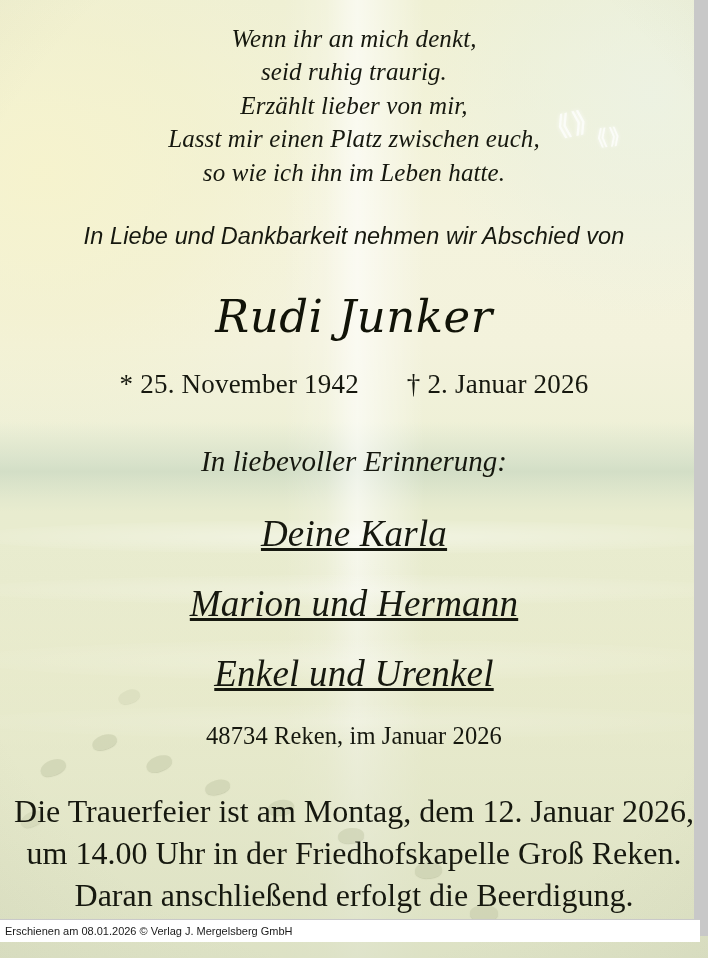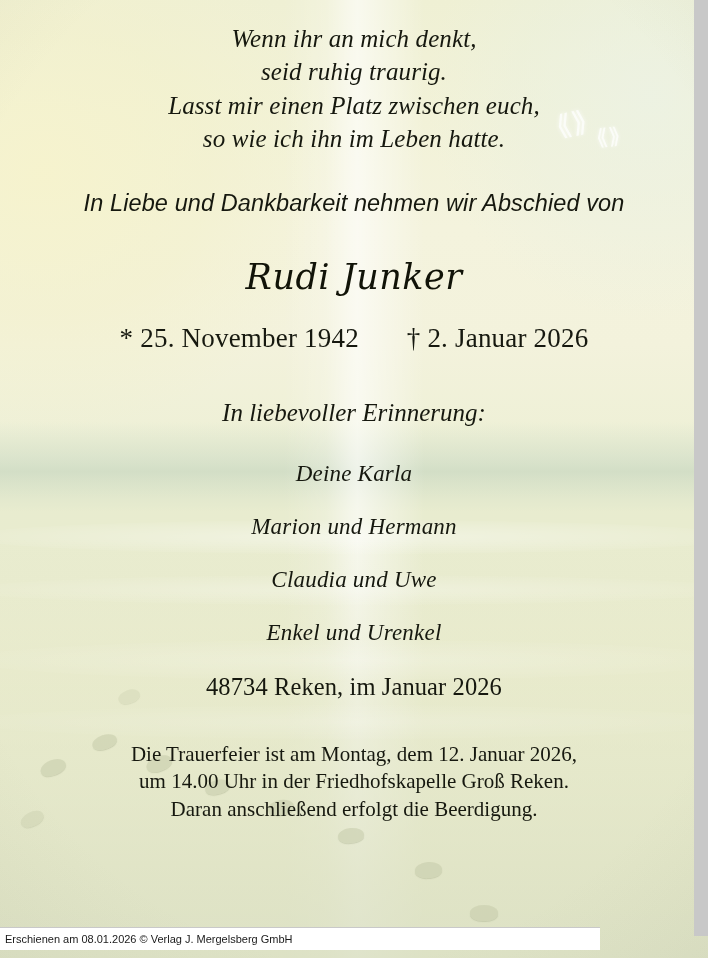--- a/index.html
+++ b/index.html
@@ -166,67 +166,68 @@
     font-style: italic;
     font-size: 23.5px;
     letter-spacing: 0.1px;
   }
 
   .name {
     margin-top: 40px;
     font-family: "DejaVu Serif", serif;
     font-style: italic;
     font-weight: 400;
-    font-size: 35px;
+    font-size: 45px;
     letter-spacing: 0.5px;
     color: #111308;
   }
 
   .dates {
     margin-top: 26px;
     font-size: 27px;
     letter-spacing: 0.2px;
   }
   .dates .gap { display: inline-block; width: 34px; }
 
   .memory-label {
     margin-top: 45px;
     font-style: italic;
-    font-size: 25px;
+    font-size: 29px;
   }
 
   .mourners {
     margin-top: 34px;
   }
   .mourners .m-line {
     font-style: italic;
-    font-size: 23px;
+    font-size: 37px;
     margin-bottom: 27px;
     letter-spacing: 0.2px;
+    text-decoration: underline;
   }
 
   .place {
     margin-top: 18px;
     font-size: 24.5px;
     letter-spacing: 0.1px;
   }
 
   .ceremony {
     margin-top: 40px;
-    font-size: 21px;
+    font-size: 32px;
     line-height: 1.32;
   }
   .ceremony div { white-space: nowrap; }
 
   
   #footer-bar {
     position: absolute;
     left: 0;
-    bottom: 8px;
-    width: 600px;
+    bottom: 16px;
+    width: 700px;
     height: 22px;
     background: #ffffff;
     border-top: 1px solid #c9c9c9;
     display: flex;
     align-items: center;
     z-index: 20;
   }
   #footer-bar .footer-text {
     font-family: "Liberation Sans", sans-serif;
     font-size: 11px;
@@ -277,40 +278,40 @@
   <div class="gull" style="left:556px; top:110px; transform:rotate(-12deg);">⟪⟫</div>
   <div class="gull" style="left:596px; top:126px; font-size:22px; transform:rotate(-6deg);">⟪⟫</div>
 
   <div class="bg-layer bg-vignette"></div>
 
   <div class="content">
 
     <div class="poem">
       <div>Wenn ihr an mich denkt,</div>
       <div>seid ruhig traurig.</div>
+      <div>Erzählt lieber von mir,</div>
       <div>Lasst mir einen Platz zwischen euch,</div>
       <div>so wie ich ihn im Leben hatte.</div>
     </div>
 
     <div class="intro">In Liebe und Dankbarkeit nehmen wir Abschied von</div>
 
     <div class="name">Rudi Junker</div>
 
     <div class="dates">
       <span>* 25. November 1942</span>
       <span class="gap"></span>
       <span>† 2. Januar 2026</span>
     </div>
 
     <div class="memory-label">In liebevoller Erinnerung:</div>
 
     <div class="mourners">
       <div class="m-line">Deine Karla</div>
       <div class="m-line">Marion und Hermann</div>
-      <div class="m-line">Claudia und Uwe</div>
       <div class="m-line">Enkel und Urenkel</div>
     </div>
 
     <div class="place">48734 Reken, im Januar 2026</div>
 
     <div class="ceremony">
       <div>Die Trauerfeier ist am Montag, dem 12. Januar 2026,</div>
       <div>um 14.00 Uhr in der Friedhofskapelle Groß Reken.</div>
       <div>Daran anschließend erfolgt die Beerdigung.</div>
     </div>

